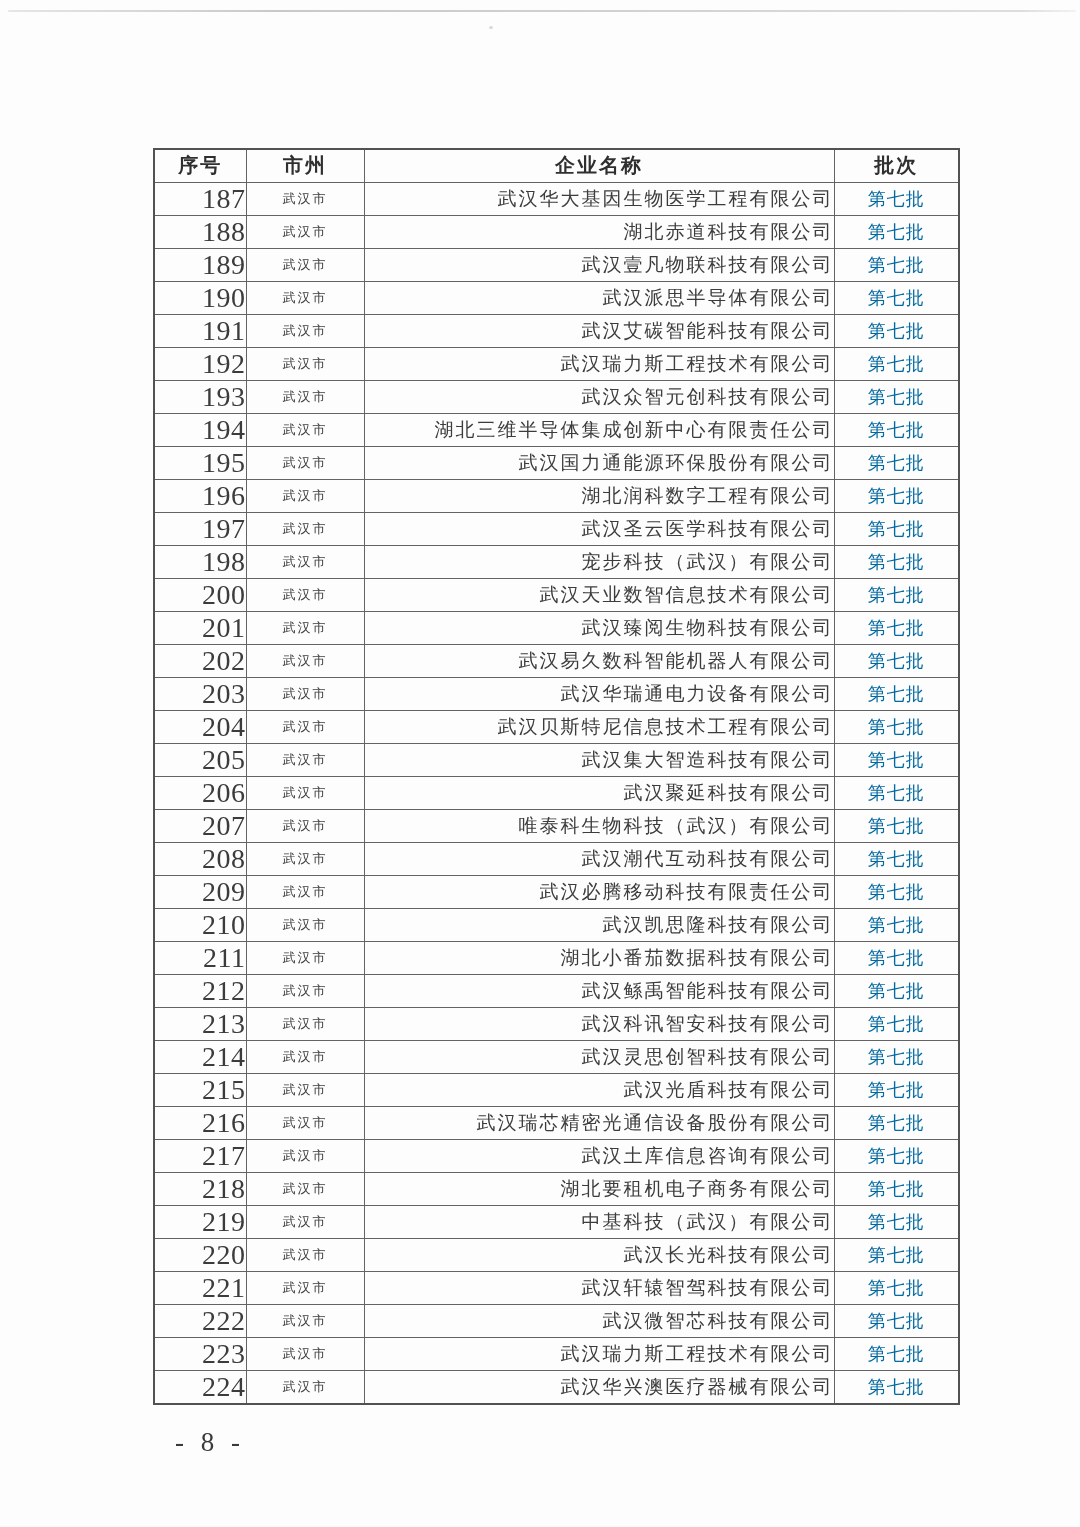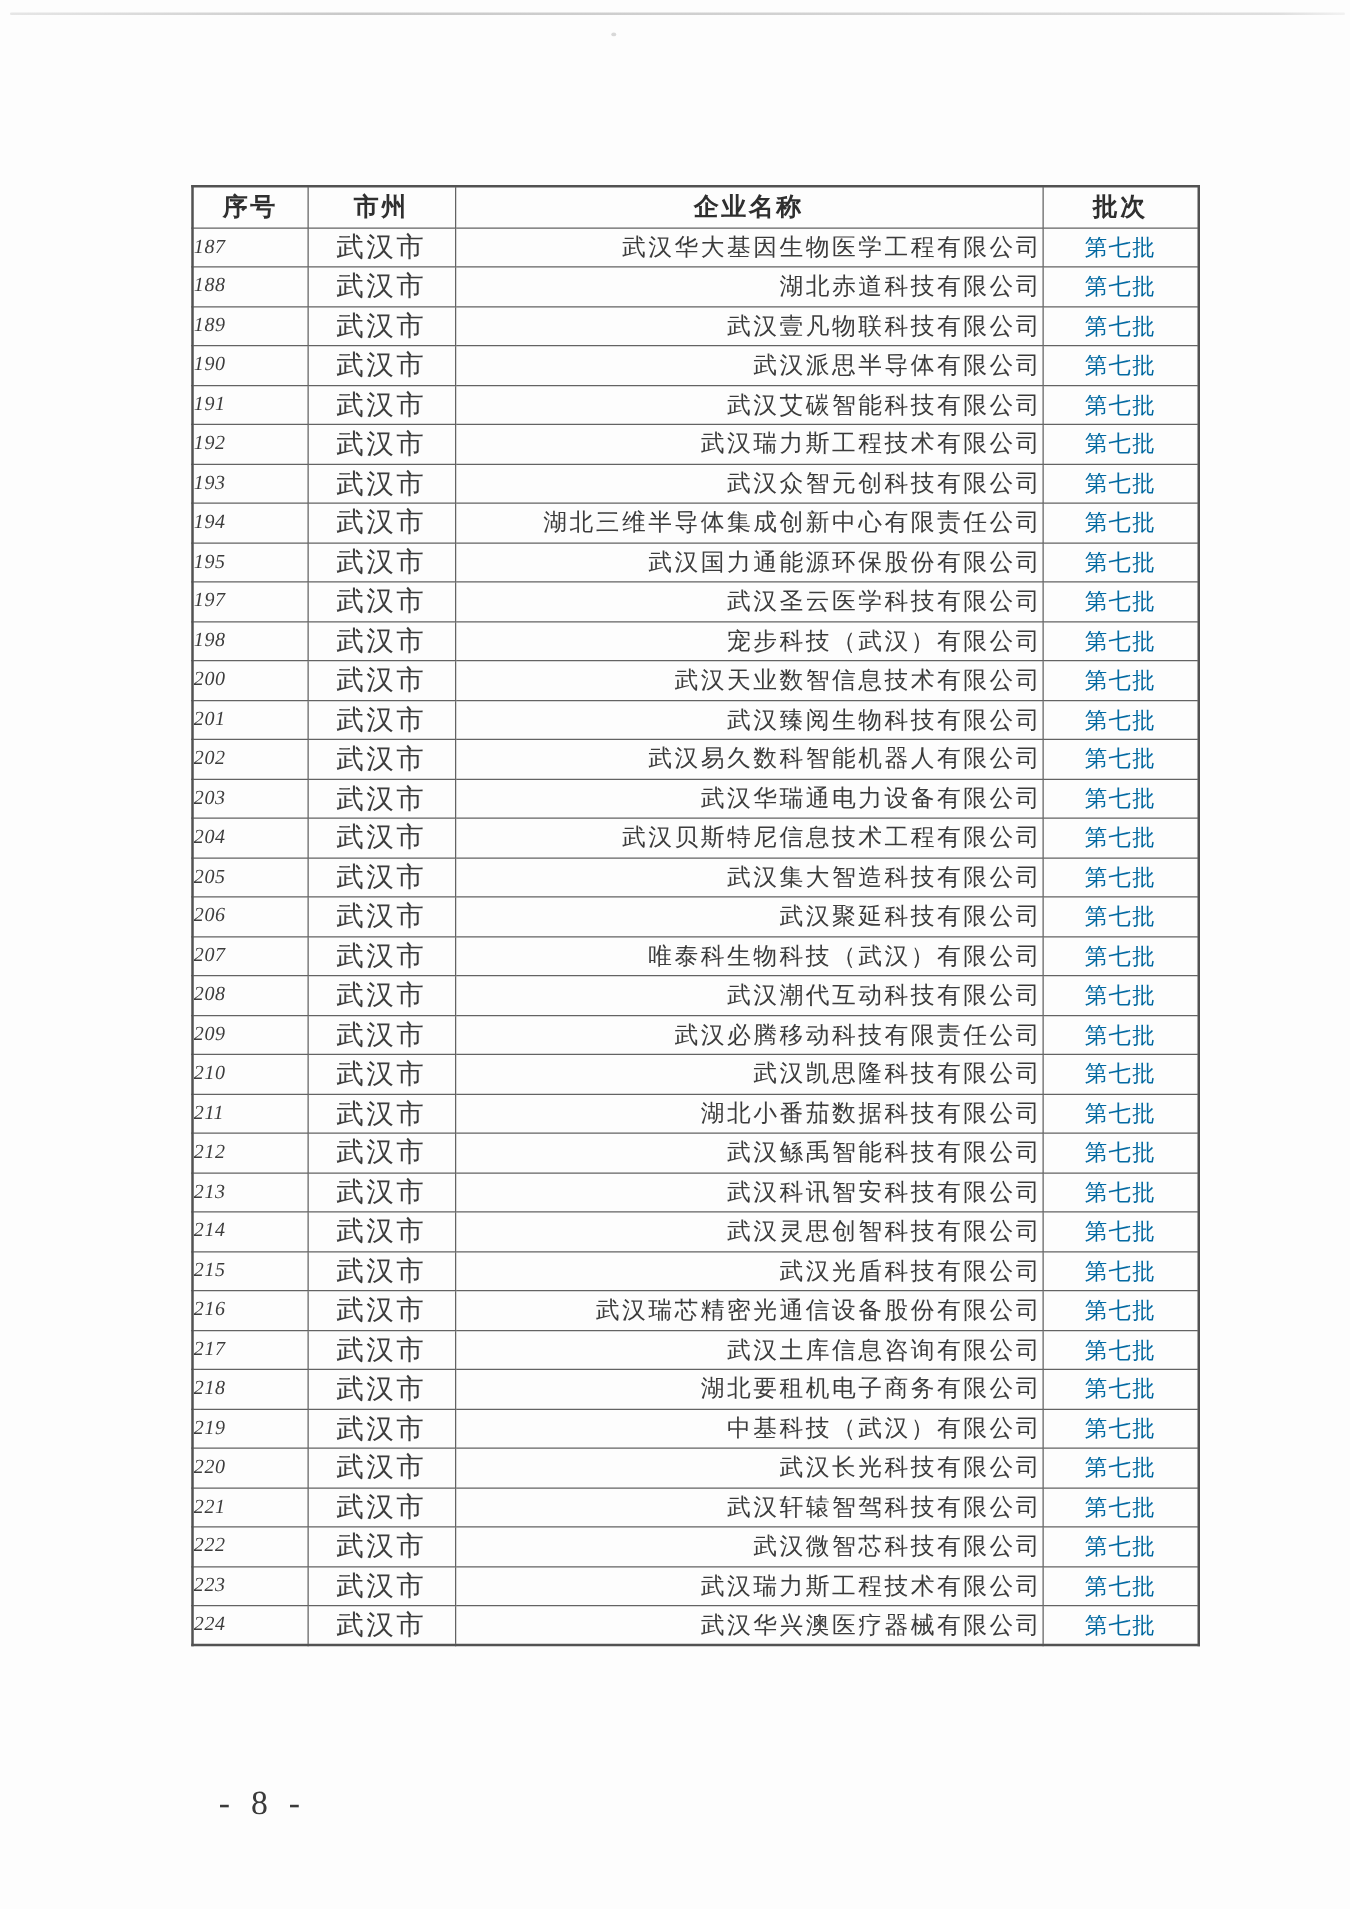--- a/index.html
+++ b/index.html
@@ -33,22 +33,22 @@
   }
   table.company-table { border: 2px solid #525252; }
   thead tr { height: 33px; }
   tbody tr { height: 31.5px; }
   th {
     font-size: 20px; font-weight: bold; letter-spacing: 2px;
     color: #2f2f2f; text-align: center; padding: 0;
     white-space: nowrap; overflow: hidden; font-family: Liberation Mono, monospace;
   }
   td { padding: 0; white-space: nowrap; overflow: hidden; }
-  td.col-index  { text-align: left; font-size: 16px; letter-spacing: 0.5px; font-style: italic; }
-  td.col-city   { text-align: center; font-size: 22px; letter-spacing: 2px; }
+  td.col-index  { text-align: right; font-size: 28px; letter-spacing: 0.5px; }
+  td.col-city   { text-align: center; font-size: 13px; letter-spacing: 2px; }
   td.col-company{ text-align: right; padding-left: 13px; font-size: 19px; letter-spacing: 2px; }
   td.col-batch  { text-align: center; font-size: 18px; letter-spacing: 1px; color: #0369a1; }
   .page-number {
     position: absolute; left: 175px; top: 1427px;
     font-size: 27px; color: #3a3a3a; letter-spacing: 5px;
     white-space: nowrap;
   }
 </style>
 </head>
 <body>
@@ -120,20 +120,26 @@
         <td class="col-company">湖北三维半导体集成创新中心有限责任公司</td>
         <td class="col-batch">第七批</td>
       </tr>
       <tr>
         <td class="col-index">195</td>
         <td class="col-city">武汉市</td>
         <td class="col-company">武汉国力通能源环保股份有限公司</td>
         <td class="col-batch">第七批</td>
       </tr>
       <tr>
+        <td class="col-index">196</td>
+        <td class="col-city">武汉市</td>
+        <td class="col-company">湖北润科数字工程有限公司</td>
+        <td class="col-batch">第七批</td>
+      </tr>
+      <tr>
         <td class="col-index">197</td>
         <td class="col-city">武汉市</td>
         <td class="col-company">武汉圣云医学科技有限公司</td>
         <td class="col-batch">第七批</td>
       </tr>
       <tr>
         <td class="col-index">198</td>
         <td class="col-city">武汉市</td>
         <td class="col-company">宠步科技（武汉）有限公司</td>
         <td class="col-batch">第七批</td>

